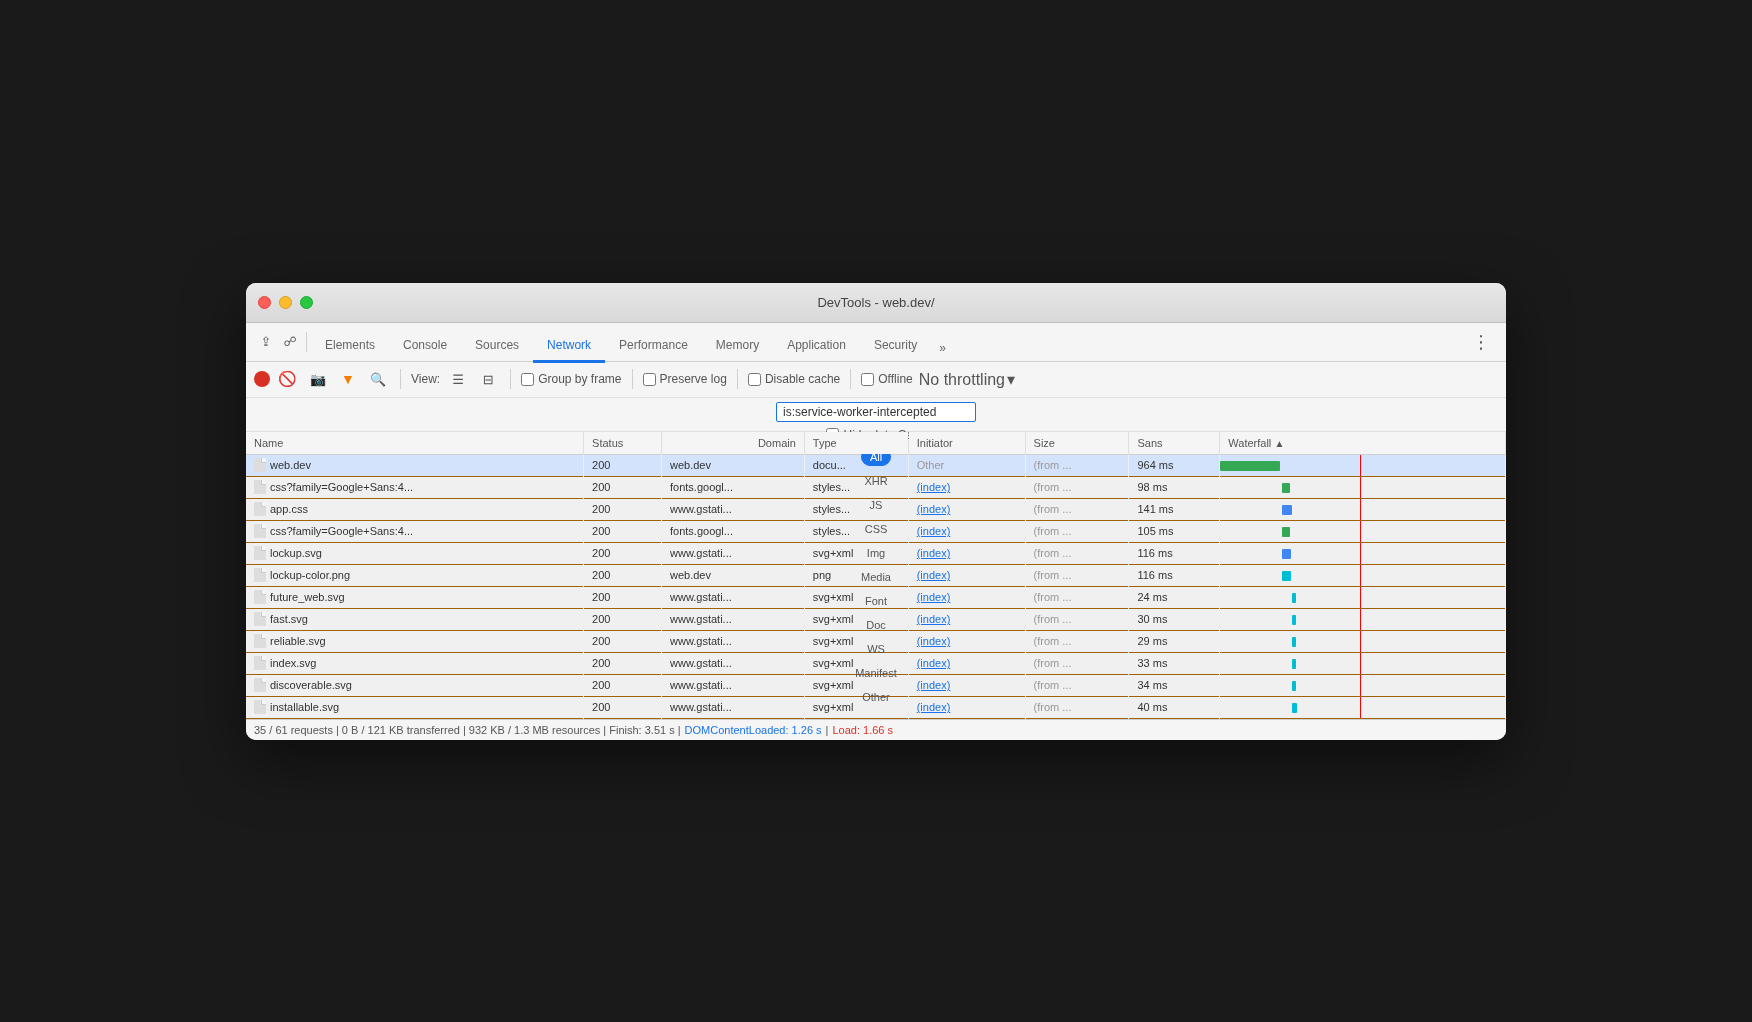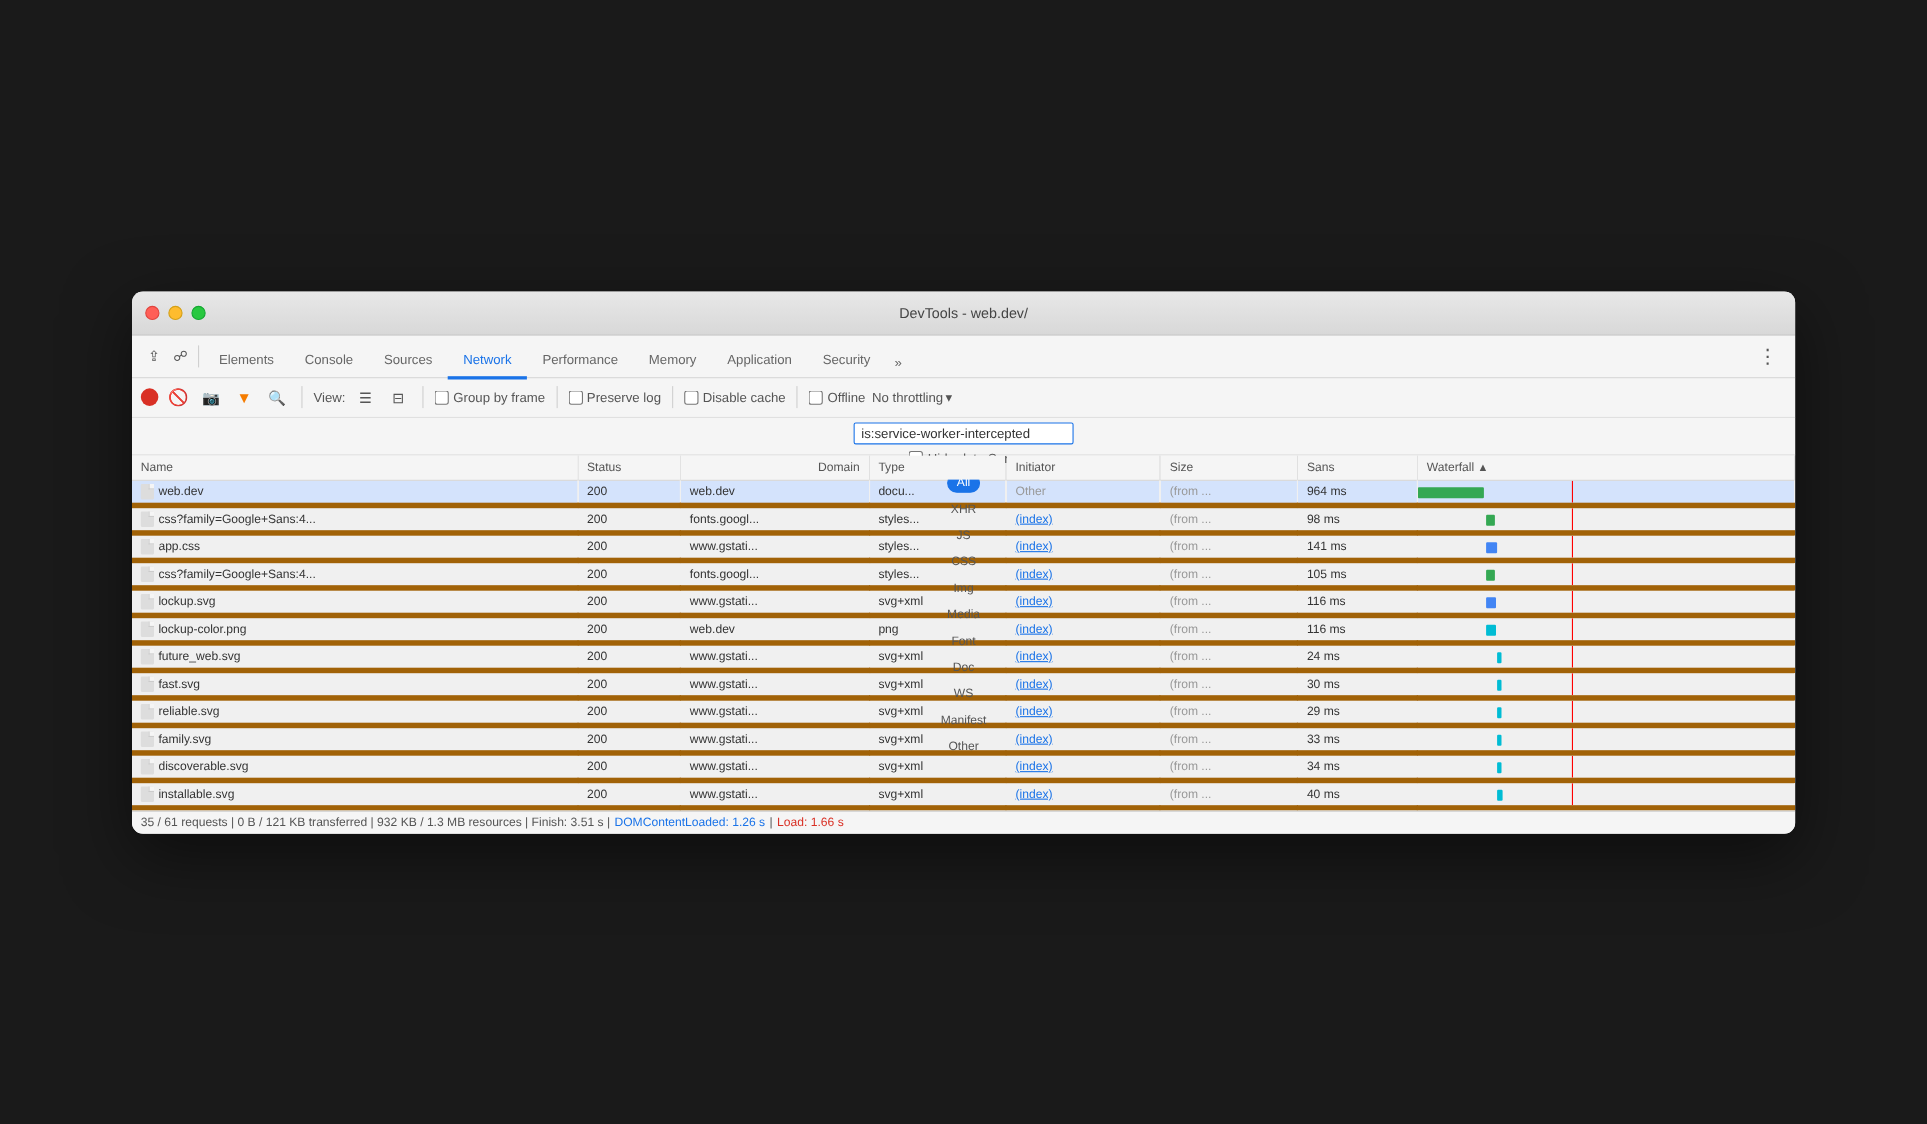--- a/index.html
+++ b/index.html
@@ -5,21 +5,21 @@
     * { box-sizing: border-box; margin: 0; padding: 0; }
     body {
       background: #1a1a1a;
       display: flex;
       justify-content: center;
       align-items: center;
       min-height: 100vh;
       font-family: -apple-system, BlinkMacSystemFont, 'Helvetica Neue', Arial, sans-serif;
     }
     .window {
-      width: 1512px;
+      width: 1260px;
       background: #f0f0f0;
       border-radius: 10px;
       overflow: hidden;
       box-shadow: 0 20px 60px rgba(0,0,0,0.5);
     }
     .title-bar {
       background: linear-gradient(to bottom, #e8e8e8, #d8d8d8);
       height: 40px;
       display: flex;
       align-items: center;
@@ -172,21 +172,21 @@
       text-align: left;
       font-weight: 500;
       color: #555;
       border-right: 1px solid #e0e0e0;
       white-space: nowrap;
       cursor: pointer;
       user-select: none;
       font-size: 11px;
     }
     .table-body tr {
-      border-bottom: 5px solid #a16207;
+      border-bottom: 1px solid #a16207;
       height: 22px;
     }
     .table-body tr.selected { background: #d4e3fc; }
     .table-body td {
       padding: 3px 8px;
       color: #333;
       font-size: 11px;
       border-right: 1px solid #f0f0f0;
       white-space: nowrap;
       overflow: hidden;
@@ -245,21 +245,21 @@
     .status-domcontent { color: #1a73e8; }
     .status-load { color: #d93025; }
     .sort-arrow {
       color: #555;
       font-size: 10px;
     }
     .no-throttle {
       display: flex;
       align-items: flex-end;
       gap: 2px;
-      font-size: 12px;
+      font-size: 16px;
       color: #555;
     }
   </style>
 </head>
 <body>
 
 <div class="window">
 
   <div class="title-bar">
     <div class="traffic-lights">
@@ -521,21 +521,21 @@
             <td>29 ms</td>
             <td class="waterfall-cell" style="position: relative; height: 22px; padding: 0px; overflow: hidden;">
               <div class="waterfall-bar" style="left: 72px; width: 4px; top: 6px; background: rgb(0, 188, 212);"></div>
               <div style="position: absolute; left: 140px; top: 0px; bottom: 0px; width: 1px; background: red;"></div>
             </td>
           </tr>
           <tr>
             <td style="max-width: 260px;">
               <div class="td-name">
                 <span class="file-icon"></span>
-                <span>family.svg</span>
+                <span>index.svg</span>
               </div>
             </td>
             <td class="status-200">200</td>
             <td>www.gstati...</td>
             <td>svg+xml</td>
             <td><span class="initiator-link">(index)</span></td>
             <td style="color: rgb(153, 153, 153);">(from ...</td>
             <td>33 ms</td>
             <td class="waterfall-cell" style="position: relative; height: 22px; padding: 0px; overflow: hidden;">
               <div class="waterfall-bar" style="left: 72px; width: 4px; top: 6px; background: rgb(0, 188, 212);"></div>

